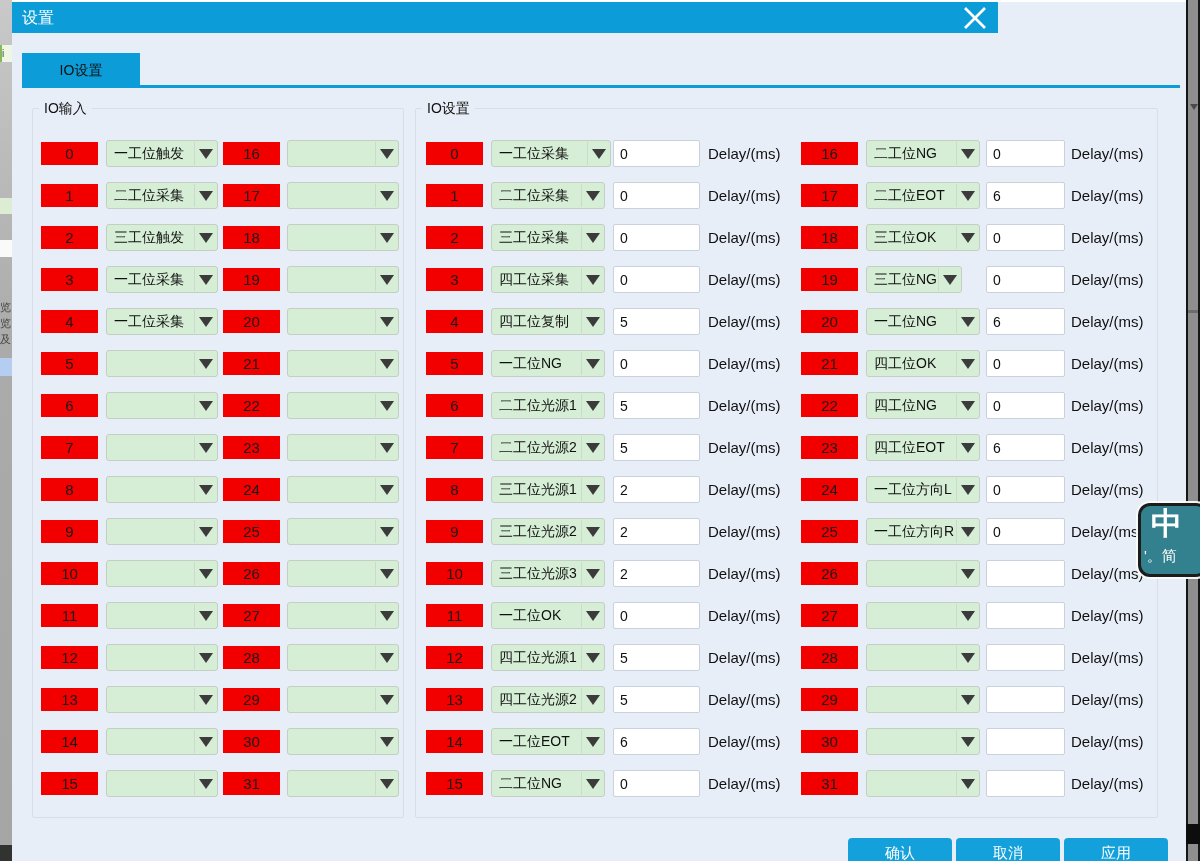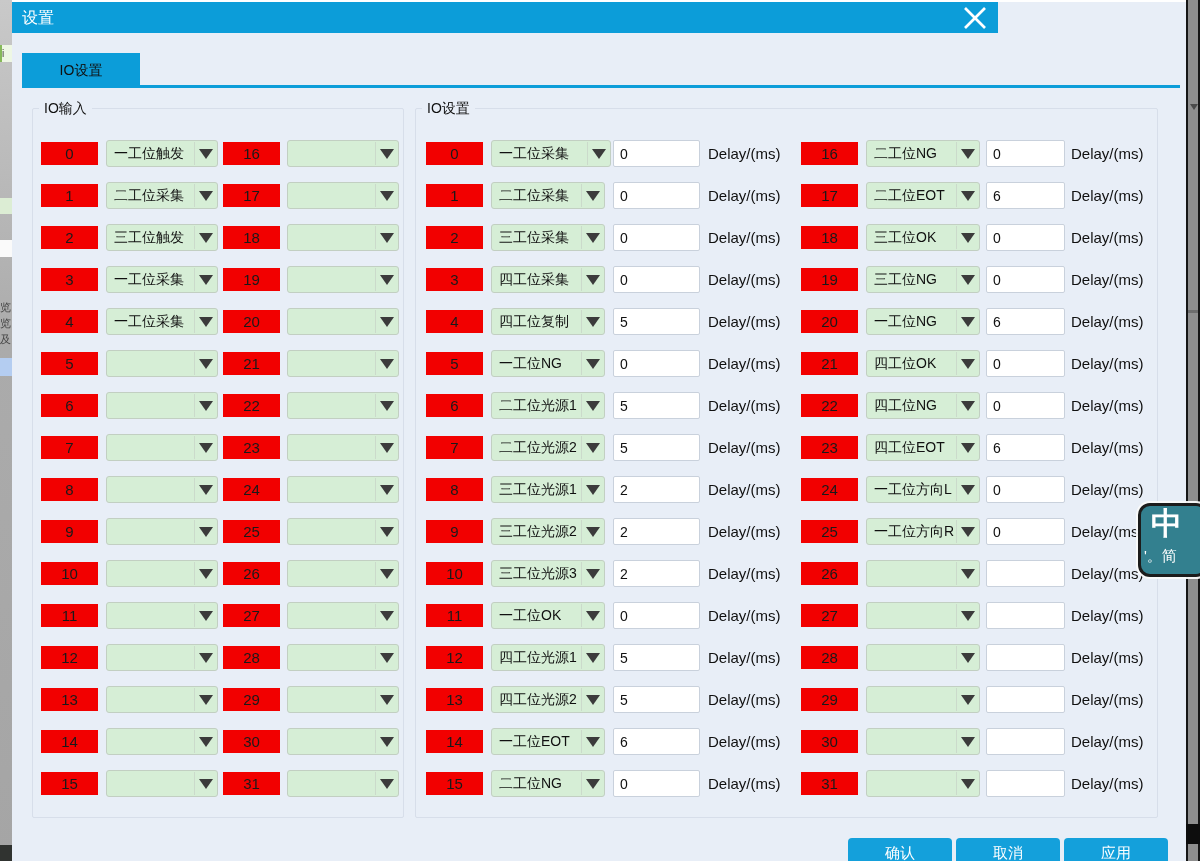--- a/index.html
+++ b/index.html
@@ -418,21 +418,21 @@
           <div class="io-badge" style="left: 10px;">3</div>
           <div class="dd" style="left: 75px; width: 114px;">
             <span class="dd-val">四工位采集</span>
             <span class="dd-zone">
               <span class="dd-tri"></span>
             </span>
           </div>
           <input class="num-input" value="0" style="left: 197px; width: 87px;">
           <span class="delay-label" style="left: 292px;">Delay/(ms)</span>
           <div class="io-badge" style="left: 385px;">19</div>
-          <div class="dd" style="left: 450px; width: 114px;">
+          <div class="dd" style="left: 450px; width: 96px;">
             <span class="dd-val">三工位NG</span>
             <span class="dd-zone">
               <span class="dd-tri"></span>
             </span>
           </div>
           <input class="num-input" value="0" style="left: 570px; width: 79px;">
           <span class="delay-label" style="left: 655px;">Delay/(ms)</span>
         </div>
         <div class="io-row">
           <div class="io-badge" style="left: 10px;">4</div>

